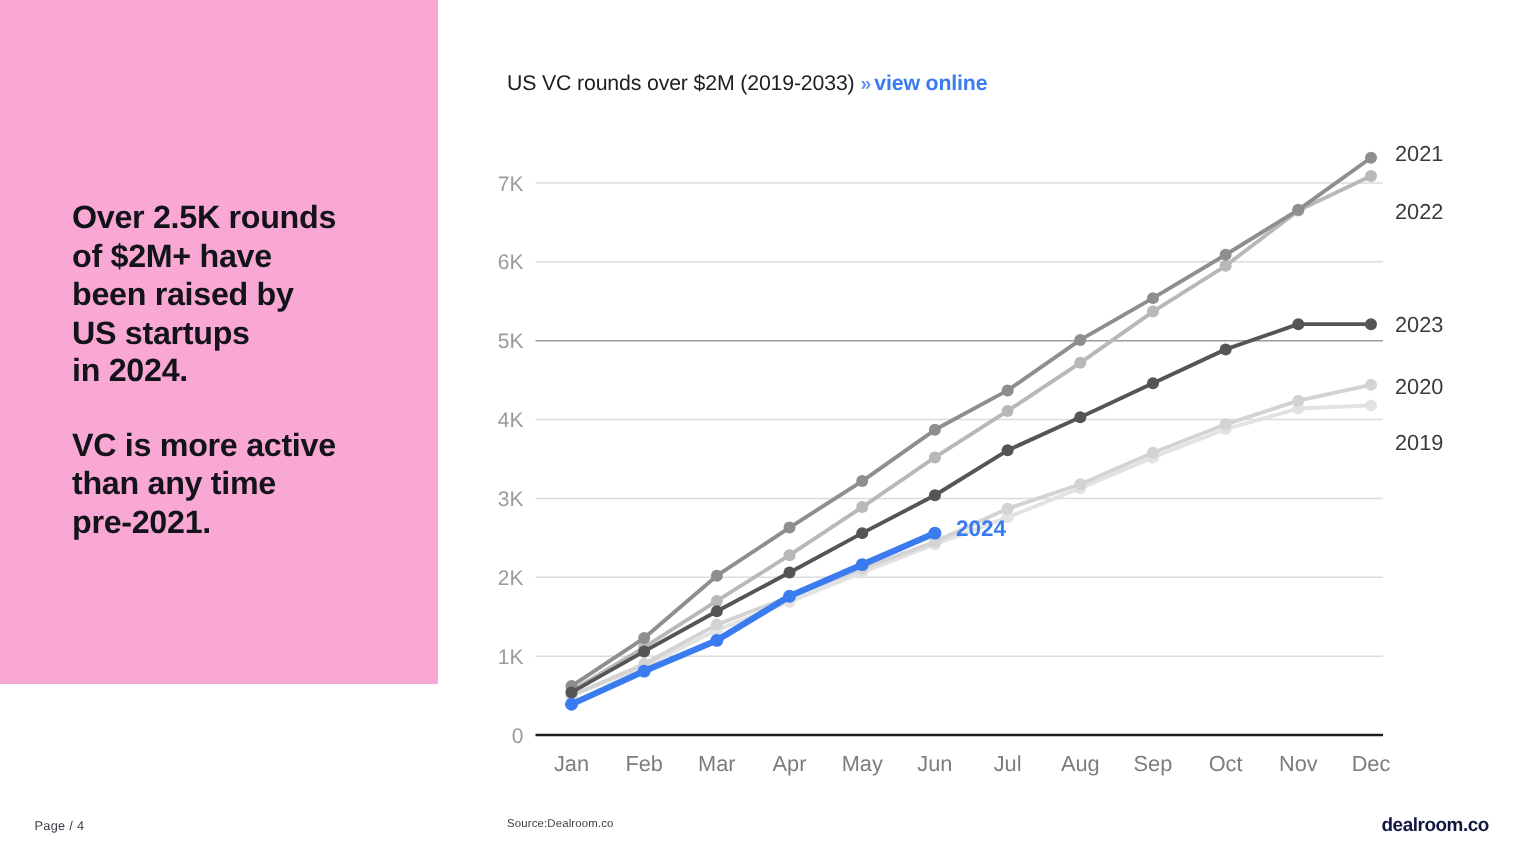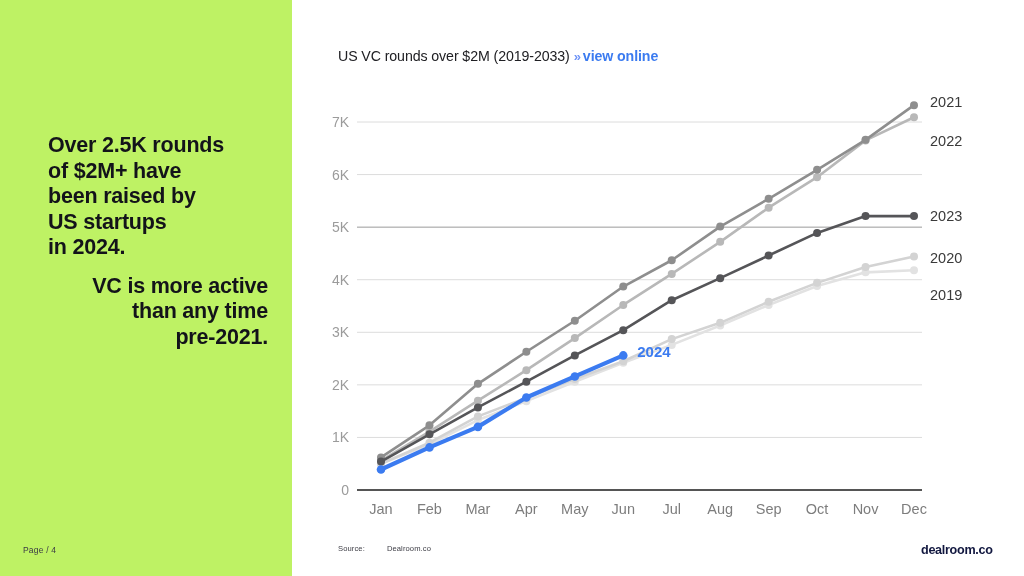--- a/index.html
+++ b/index.html
@@ -20,42 +20,41 @@
     width: 1024px;
     height: 576px;
     background: #ffffff;
   }
   
   #left-panel {
     position: absolute;
     left: 0;
     top: 0;
     width: 292px;
-    height: 576px;
-    background: #bef264;
+    height: 456px;
+    background: #f9a8d4;
   }
   #headline-block {
     position: absolute;
     left: 48px;
     top: 133px;
     width: 220px;
   }
   .headline {
     font-family: "Liberation Sans", sans-serif;
     font-weight: bold;
     font-size: 21.5px;
     line-height: 25.5px;
     color: #13131a;
     letter-spacing: -0.2px;
     white-space: pre-line;
     margin: 0;
   }
   #headline-2 {
-    margin-top: 13px;
-    text-align: right;
+    margin-top: 24px;
   }
   #page-number {
     position: absolute;
     left: 23px;
     top: 545px;
     font-size: 8.5px;
     color: #3a3a45;
     letter-spacing: 0.2px;
   }
 
@@ -111,21 +110,21 @@
   }
 
   #source-line {
     position: absolute;
     left: 46px;
     top: 544px;
     font-size: 7.6px;
     color: #3c3c44;
     letter-spacing: 0.1px;
   }
-  #source-label { margin-right: 22px; }
+  #source-label { }
 
   #brand-logo {
     position: absolute;
     left: 629px;
     top: 543px;
     font-size: 12.6px;
     font-weight: bold;
     color: #11173f;
     letter-spacing: -0.3px;
   }

